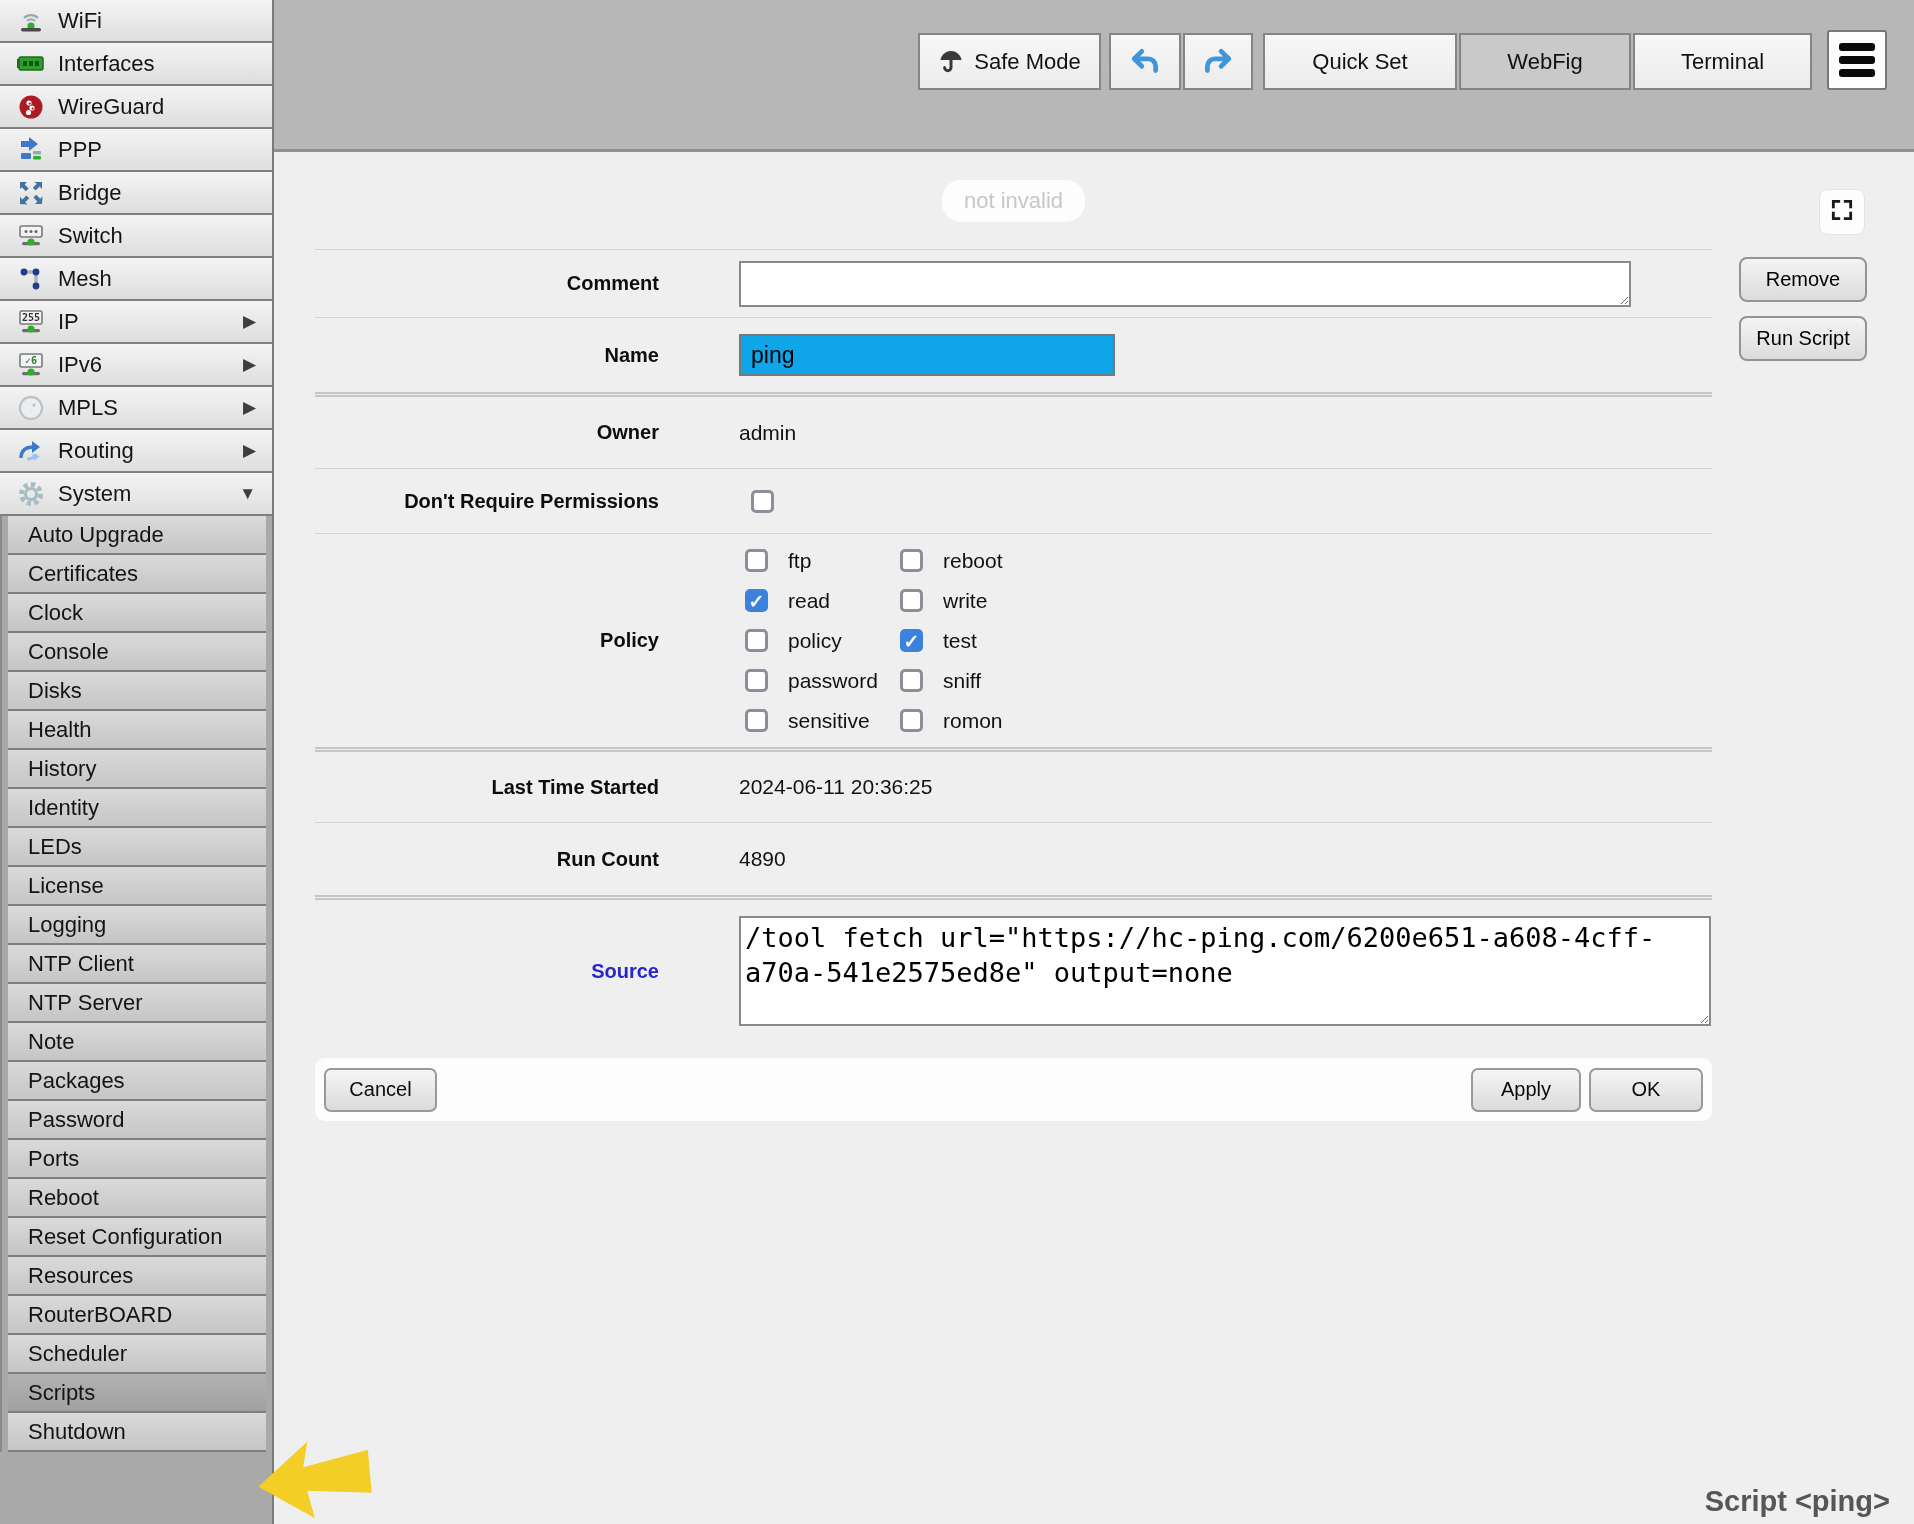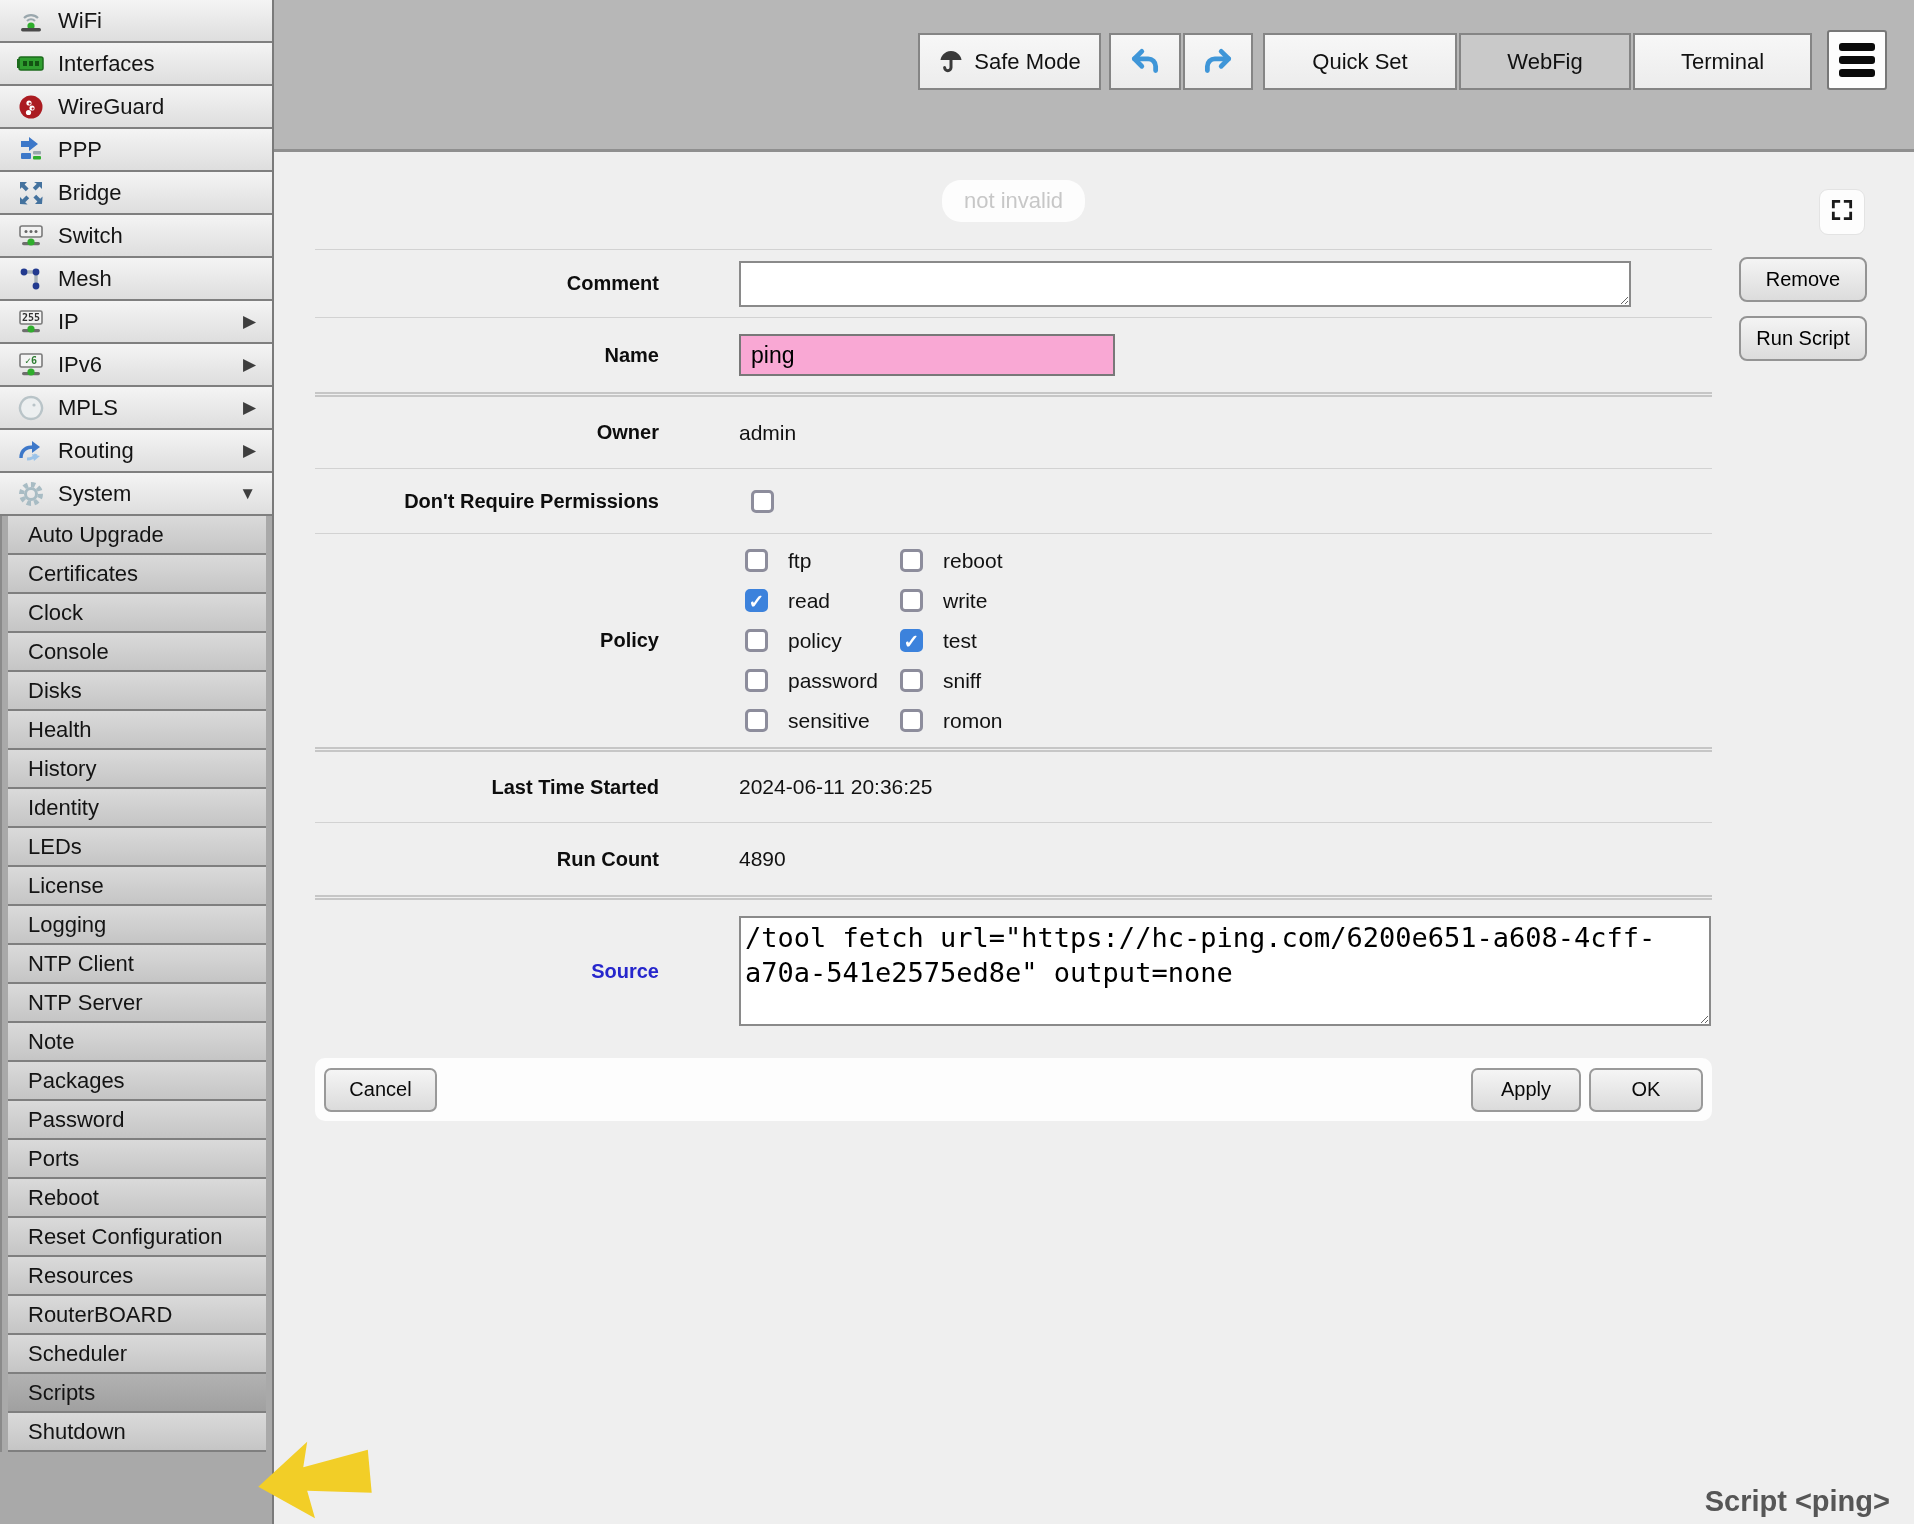--- a/index.html
+++ b/index.html
@@ -44,21 +44,21 @@
   .sep  { border-top:1px solid #d2d2d2; }
   .sep2 { height:5px; border-top:2px solid #c6c6c6; border-bottom:2px solid #c6c6c6; }
   .frow { display:flex; align-items:center; }
   .flabel { width:344px; text-align:right; font-weight:bold; font-size:20px; color:#0d0d0d; flex:none; }
   .fval { margin-left:80px; font-size:21px; }
   .r-comment { height:67px; } .r-name { height:74px; } .r-owner { height:71px; }
   .r-dontreq { height:64px; } .r-policy { height:213px; }
   .r-lts { height:70px; } .r-runcount { height:72px; } .r-source { height:142px; }
   textarea.comment { margin-left:80px; width:892px; height:46px; background:#fff;
        border:2px solid #8a8a8a; font-size:20px; font-family:"Liberation Sans",sans-serif; padding:4px 8px; }
-  input.name { margin-left:80px; width:376px; height:42px; background:#f9a8d4;
+  input.name { margin-left:80px; width:376px; height:42px; background:#0ea5e9;
        border:2px solid #787878; font-size:23px; font-family:"Liberation Sans",sans-serif; padding:0 10px; }
   .cb { width:23px; height:23px; border:3px solid #8d8d9c; border-radius:5px;
         background:#fff; flex:none; position:relative; cursor:pointer; }
   .cb.on { background:#3c82dc; border-color:#3c82dc; }
   .cb.on::after { content:"✓"; position:absolute; left:0; top:-2px; width:100%; text-align:center;
                   color:#fff; font-size:19px; font-weight:bold; }
   .pol-grid { margin-left:86px; display:grid; grid-template-columns:155px 220px; }
   .pol-cell { height:40px; display:flex; align-items:center; gap:20px; font-size:21px; }
   .src-label { color:#2626cc; font-weight:bold; }
   textarea.source { margin-left:80px; width:972px; height:110px; background:#fff;

